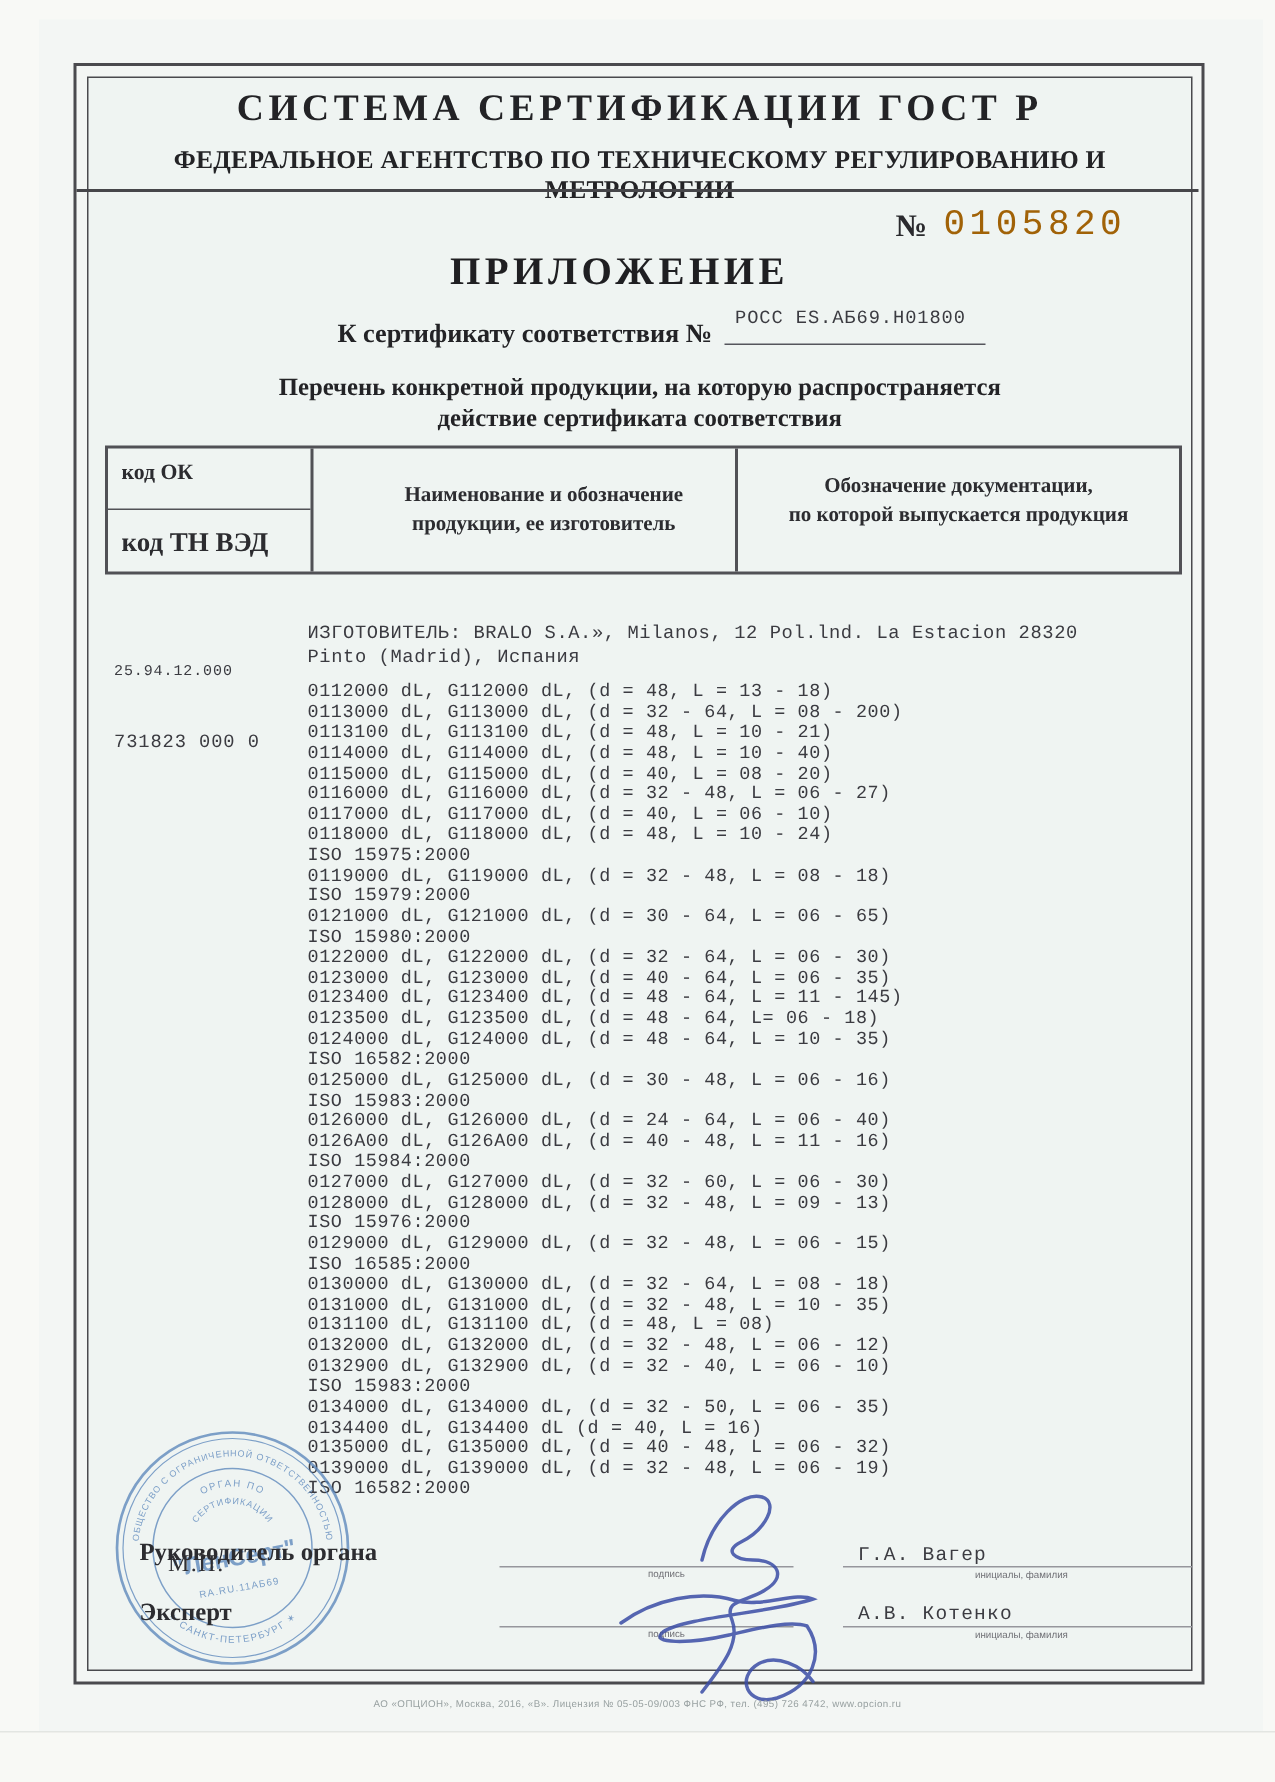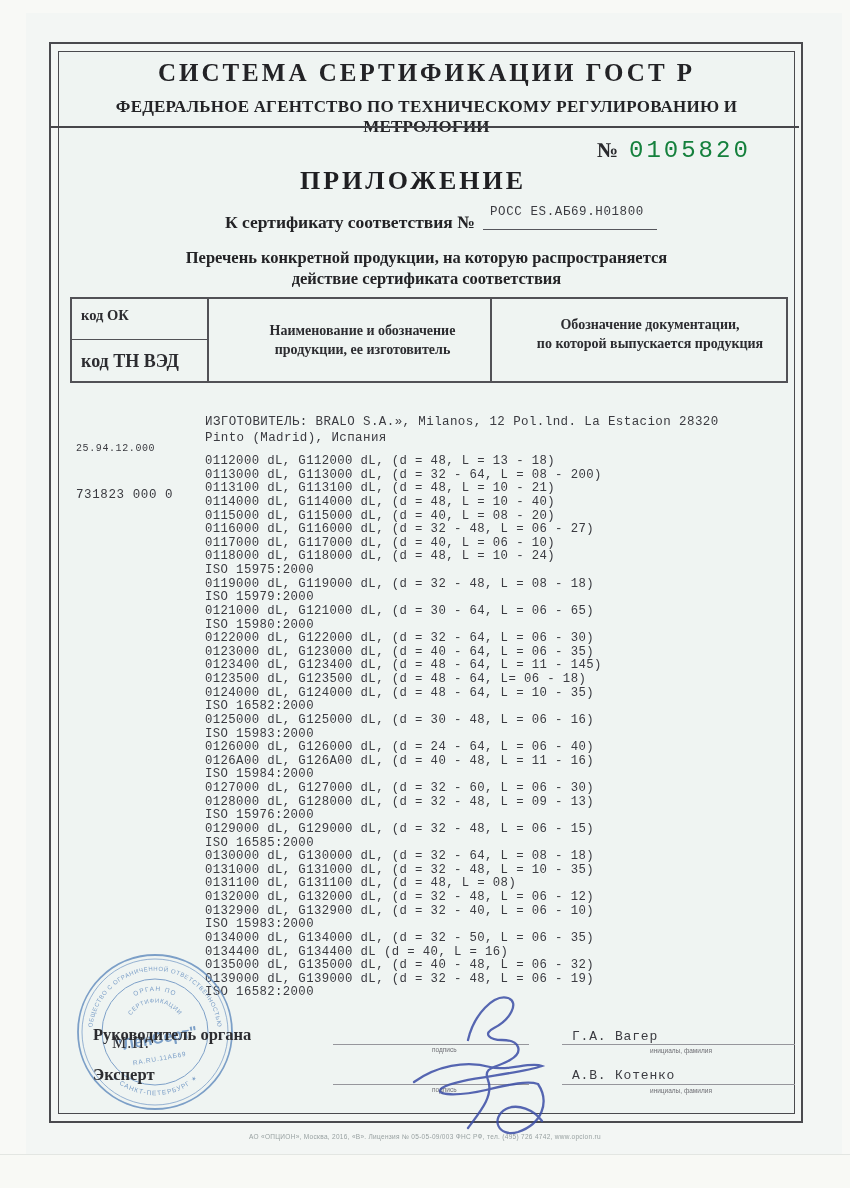--- a/index.html
+++ b/index.html
@@ -15,35 +15,35 @@
   
   .edge{background:#f8f9f6;}
   
   .frame-outer{left:49px;top:42px;width:750px;height:1077px;border:2px solid #4a4a4e;}
   .frame-inner{left:58px;top:51px;width:735px;height:1061px;border:1px solid #4a4a4e;background:#eff4f2;}
   .sep-line{left:51px;top:126px;width:748px;height:2px;background:#46464a;}
   
   .sys-title{left:60px;top:59px;width:733px;text-align:center;font-weight:bold;font-size:25px;letter-spacing:3px;color:#232326;}
   .agency-title{left:60px;top:97px;width:733px;text-align:center;font-weight:bold;font-size:17px;letter-spacing:0.2px;color:#232326;}
   .num-sign{left:597px;top:138px;font-weight:bold;font-size:21px;color:#2a2a2e;}
-  .num-value{left:629px;top:137px;font-family:"Liberation Mono", monospace;font-size:24px;letter-spacing:3px;color:#15803d;}
+  .num-value{left:629px;top:137px;font-family:"Liberation Mono", monospace;font-size:24px;letter-spacing:3px;color:#a16207;}
   .appendix{left:60px;top:166px;width:706px;text-align:center;font-weight:bold;font-size:26px;letter-spacing:3px;color:#1f1f22;}
   .cert-label{left:225px;top:212px;font-weight:bold;font-size:17.5px;color:#232326;}
   .cert-value{left:490px;top:205px;font-family:"Liberation Mono", monospace;font-size:12.5px;letter-spacing:0.6px;color:#3a3a40;}
   .cert-underline{left:483px;top:229px;width:174px;height:1px;background:#55555c;}
   .subtitle{left:60px;top:247px;width:733px;text-align:center;font-weight:bold;font-size:16.5px;color:#232326;line-height:21px;white-space:pre-line;}
   
   .thead{left:70px;top:297px;width:714px;height:82px;border:2px solid #515156;}
   .thead .v1{left:135px;top:0;width:2px;height:82px;background:#515156;}
   .thead .v2{left:418px;top:0;width:2px;height:82px;background:#515156;}
   .thead .h1{left:0;top:40px;width:135px;height:1px;background:#515156;}
   .thead .c1a{left:9px;top:8px;font-weight:600;font-size:14.5px;}
   .thead .c1b{left:9px;top:52px;font-weight:600;font-size:18px;}
   .thead .c2{left:137px;top:0;width:307px;height:82px;display:flex;align-items:center;justify-content:center;text-align:center;font-weight:600;font-size:14px;line-height:19px;white-space:pre-line;}
-  .thead .c3{left:420px;top:0;width:294px;height:69px;display:flex;align-items:center;justify-content:center;text-align:center;font-weight:600;font-size:14px;line-height:19px;white-space:pre-line;margin-left:11px;}
+  .thead .c3{left:420px;top:0;width:294px;height:69px;display:flex;align-items:center;justify-content:center;text-align:center;font-weight:600;font-size:14px;line-height:19px;white-space:pre-line;}
   
   .mono{font-family:"Liberation Mono", monospace;color:#3b3b41;}
   .code1{left:76px;top:443px;font-size:10px;letter-spacing:0.6px;}
   .code2{left:76px;top:488px;font-size:12.5px;letter-spacing:0.6px;}
   pre.manu{left:205px;top:415px;margin:0;font-size:12.5px;letter-spacing:0.4px;line-height:15.5px;white-space:pre;}
   pre.products{left:205px;top:455px;margin:0;font-size:12.3px;letter-spacing:0.4px;line-height:13.62px;white-space:pre;}
   
   .role1{left:93px;top:1025px;font-weight:bold;font-size:16.5px;}
   .role2{left:93px;top:1065px;font-weight:bold;font-size:16.5px;}
   .sigline{height:1px;background:#96969c;}

